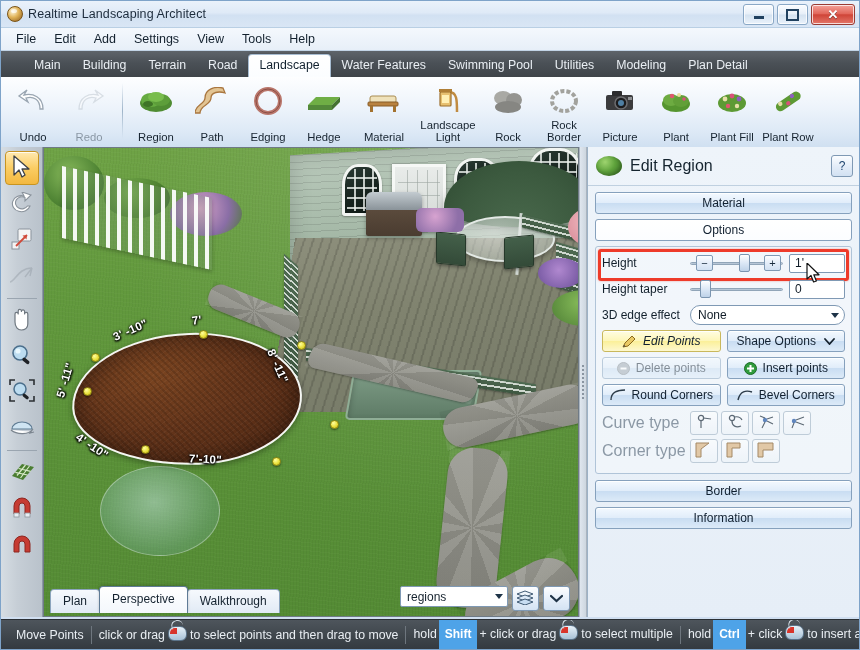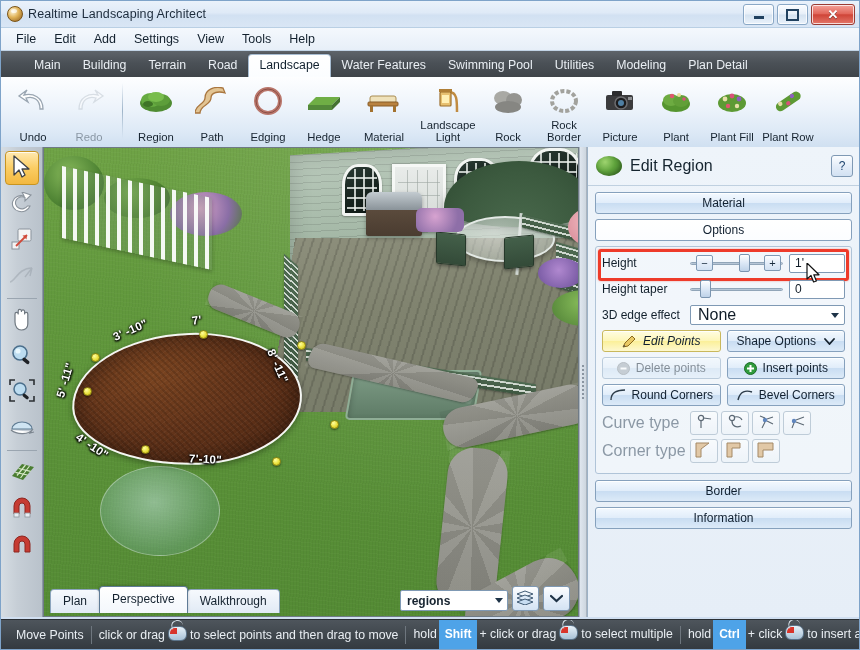--- a/index.html
+++ b/index.html
@@ -260,21 +260,21 @@
     padding:4px 12px 5px 12px;font-size:12px;color:#14222f;cursor:default;
     background:linear-gradient(180deg,#f6f9fd,#e1eaf5);
     border:1px solid #8ba4bd;border-bottom:none;border-radius:4px 4px 0 0;
     margin-right:-1px;
   }
   .vtab.active{
     background:linear-gradient(180deg,#ffffff,#f3f7fc);
     padding:5px 12px 7px 12px;border-color:#5f7b96;position:relative;z-index:2;
     box-shadow:0 -1px 3px rgba(0,0,0,.2);
   }
-  .viewctl{position:absolute;right:8px;bottom:5px;display:flex;align-items:flex-end;gap:4px;z-index:5;font-weight:bold;}
+  .viewctl{position:absolute;right:8px;bottom:5px;display:flex;align-items:flex-start;gap:4px;z-index:5;}
   .combo{
     width:108px;height:21px;background:#fff;border:1px solid #7f99b4;border-radius:2px;
     display:flex;align-items:center;padding:0 4px 0 6px;font-size:12px;color:#16232f;
     box-sizing:border-box;justify-content:space-between;cursor:default;
   }
   .caret{width:0;height:0;border-left:4px solid transparent;border-right:4px solid transparent;border-top:5px solid #1e3347;}
   .iconbtn{
     width:25px;height:23px;border:1px solid #7f99b4;border-radius:3px;
     background:linear-gradient(180deg,#fdfeff,#e4eef9 55%,#d4e3f3);
     display:flex;align-items:center;justify-content:center;cursor:default;
@@ -337,23 +337,23 @@
     background:linear-gradient(180deg,#fbfdff,#e2ecf8 55%,#d2e1f2);
     display:flex;align-items:center;justify-content:center;
     font-size:11px;line-height:9px;color:#1a2c3e;cursor:default;z-index:2;
   }
   .valbox{
     width:56px;height:19px;border:1px solid #7f99b4;background:#fff;border-radius:2px;
     font-size:12px;color:#101c27;display:flex;align-items:center;padding-left:5px;
     box-sizing:border-box;margin-left:6px;flex:none;
   }
   .selectbox{
-    flex:1;height:20px;background:#fff;border:1px solid #7f99b4;border-radius:2px;
+    flex:1;height:20px;background:#fff;border:1px solid #7f99b4;border-radius:10px;
     display:flex;align-items:center;justify-content:space-between;padding:0 5px 0 7px;
-    font-size:16px;color:#101c27;box-sizing:border-box;cursor:default;
+    font-size:12px;color:#101c27;box-sizing:border-box;cursor:default;
   }
   .grid2{display:flex;gap:6px;margin-bottom:5px;}
   .grid2 .btn{flex:1;margin-bottom:0;}
   .iconrow{display:flex;align-items:center;margin-bottom:4px;}
   .iconrow .lab{width:88px;flex:none;font-size:16px;color:#8b98a5;}
   .sqbtn{
     width:26px;height:22px;border:1px solid #aebecd;border-radius:3px;margin-right:3px;
     background:linear-gradient(180deg,#fbfcfe,#edf2f8);
     display:flex;align-items:center;justify-content:center;cursor:default;opacity:.75;
   }

